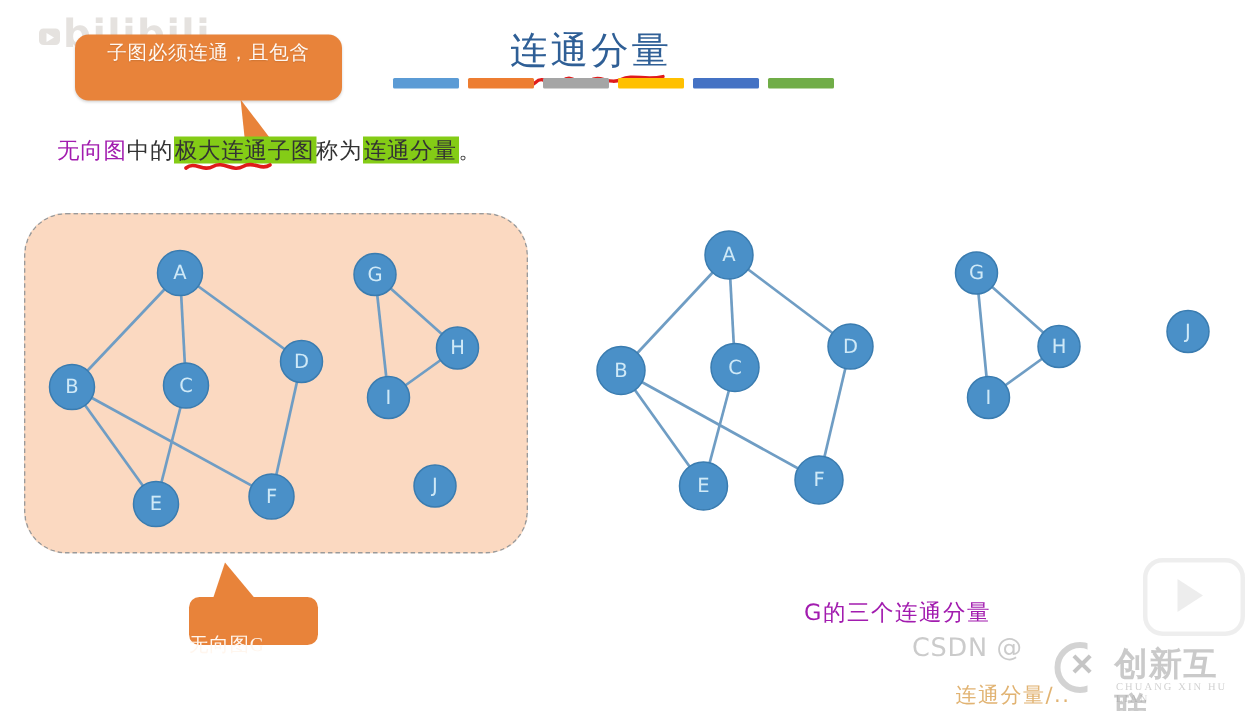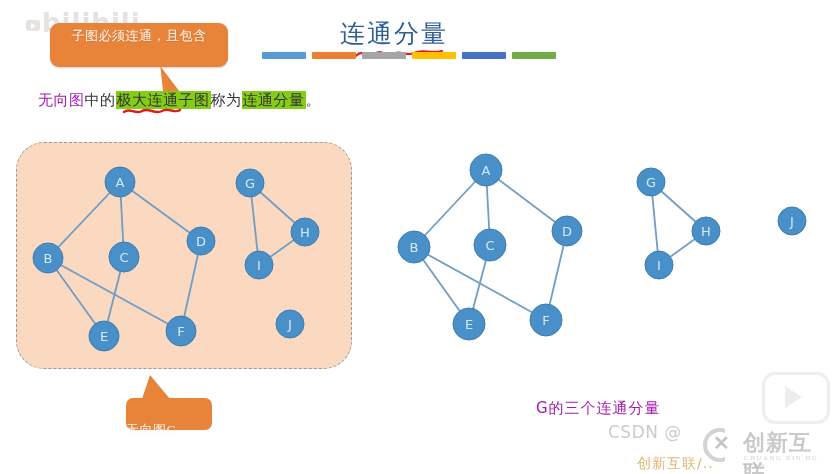--- a/index.html
+++ b/index.html
@@ -302,20 +302,20 @@
 
   <div class="callout-bot">
     <div class="tail"></div>
     <div class="txt">无向图G</div>
   </div>
 
   <div class="rcap">G的三个连通分量</div>
 
   <div class="wm-play"></div>
   <div class="wm-csdn">CSDN @</div>
-  <div class="wm-wangdao">创新互联/..</div>
+  <div class="wm-wangdao">连通分量/..</div>
   <div class="wm-cx">
     <div class="mark"></div>
     <div class="cn">创新互联</div>
     <div class="en">CHUANG XIN HU LIAN</div>
   </div>
 
 </div>
 
 </body></html>

